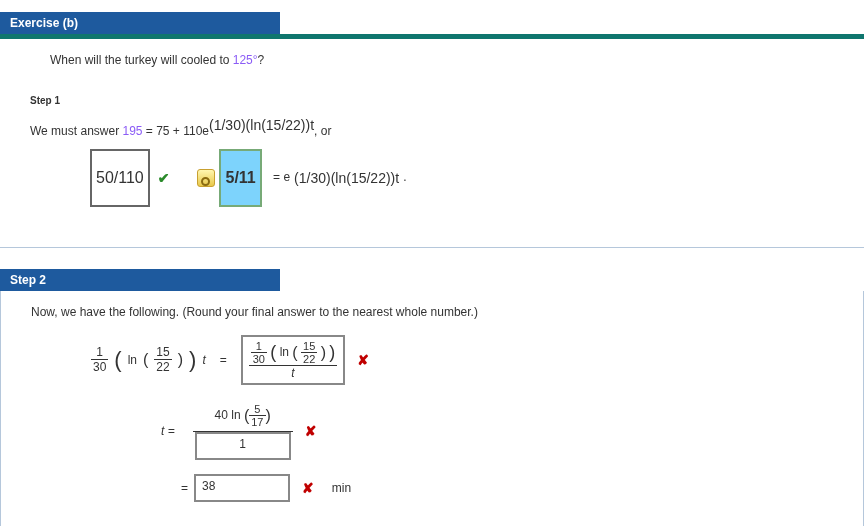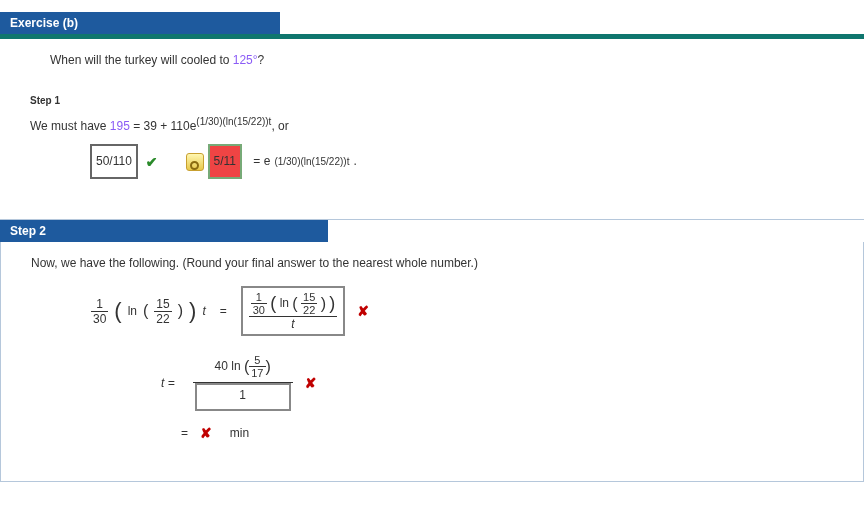--- a/index.html
+++ b/index.html
@@ -36,32 +36,32 @@
     margin: 10px 0 6px 30px;
     font-size: 10px;
   }
   .step-body {
     margin: 4px 0 10px 30px;
     line-height: 1.6;
   }
   .eq-line {
     margin: 8px 0;
   }
-  sup, .sup { vertical-align: super; font-size: 10px; }
+  sup, .sup { vertical-align: super; font-size: 14px; }
   .input-box {
     display: inline-block;
     border: 2px solid #888;
     background: #fff;
-    padding: 6px 4px;
-    font-size: 12px;
+    padding: 14px 4px;
+    font-size: 16px;
     min-height: 16px;
     vertical-align: middle;
   }
   .input-box.correct1 { border-color: #666; }
-  .input-box.correct2 { border-color: #7a7; background: #ef4444; }
+  .input-box.correct2 { border-color: #7a7; background: #7dd3fc; font-weight: bold; }
   .check {
     color: #2a8a2a;
     font-size: 14px;
     font-weight: bold;
     margin: 0 4px;
   }
   .key {
     display:inline-block;
     width:16px;height:16px;
     background: linear-gradient(#fff7b0,#e7c84a);
@@ -77,24 +77,25 @@
     left:3px; top:7px;
     width:5px;height:5px;
     border:2px solid #8a6b10;
     border-radius:50%;
   }
   .step2-bar {
     background: #1e5a9e;
     color: #fff;
     font-weight: bold;
     padding: 4px 10px;
-    width: 328px;
+    width: 280px;
     display: inline-block;
     font-size: 12px;
     box-sizing: border-box;
+    margin-top: 21px;
   }
   .step2-wrap {
     border-top: 1px solid #b5c7db;
   }
   .step2-box {
     border: 1px solid #b5c7db;
     border-top: none;
     margin: 0;
     padding: 14px 20px 32px 30px;
   }
@@ -132,21 +133,21 @@
   </div>
 </div>
 
 <div class="question">
   <span>When will the turkey will cooled to </span><span class="red">125°</span><span>?</span>
 </div>
 
 <div class="step-label">Step 1</div>
 <div class="step-body">
   <div class="eq-line">
-    <span>We must have  </span><span class="red">195</span><span> = 39 + 110e</span><sup>(1/30)(ln(15/22))t</sup><span>,  or</span>
+    <span>We must answer  </span><span class="red">195</span><span> = 75 + 110e</span><sup>(1/30)(ln(15/22))t</sup><span>,  or</span>
   </div>
   <div class="eq-line" style="margin-left:60px; display:flex; align-items:center; gap:4px;">
     <span class="input-box correct1">50/110</span>
     <span class="check">✔</span>
     <span style="width:10px;"></span>
     <span class="key"></span>
     <span class="input-box correct2">5/11</span>
     <span>&nbsp;</span>
     <span> = e</span>
       <sup>(1/30)(ln(15/22))t</sup>
@@ -215,17 +216,18 @@
       <span class="den">
         <span class="ans-box" style="min-width:80px;">1</span>
       </span>
     </span>
     <span class="cross">✘</span>
   </div>
 
   <div class="math-row ml2" style="margin-top:14px;">
     <span style="width:14px;"></span>
     <span>=</span>
+    <span class="ans-box" style="min-width:80px;">38</span>
     <span class="cross">✘</span>
     <span style="margin-left:12px;">min</span>
   </div>
 
 </div>
 
 </body></html>

